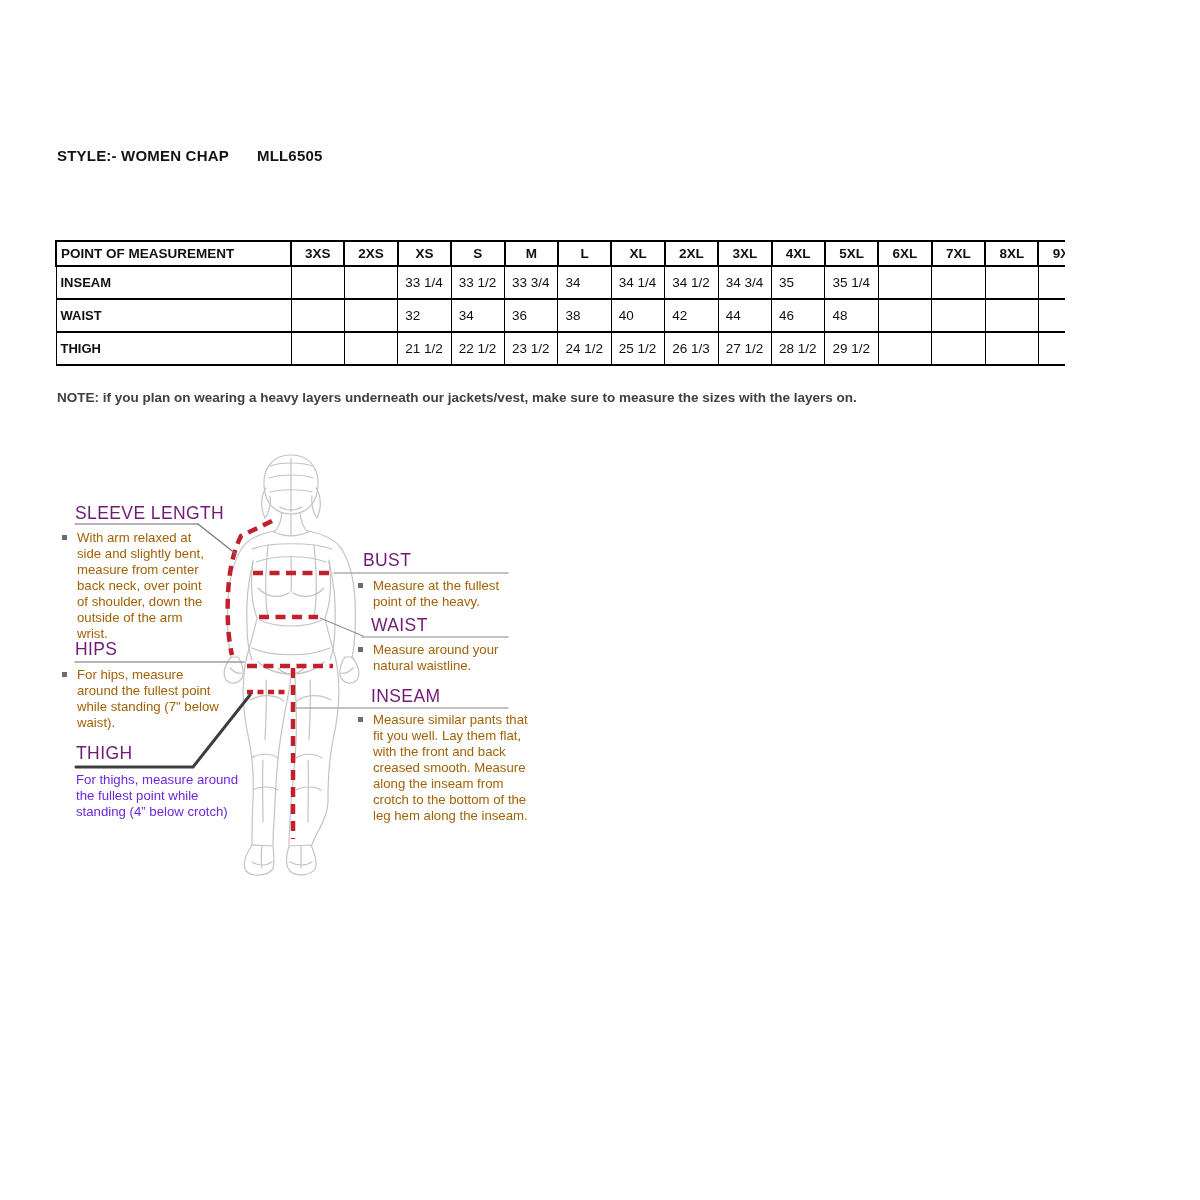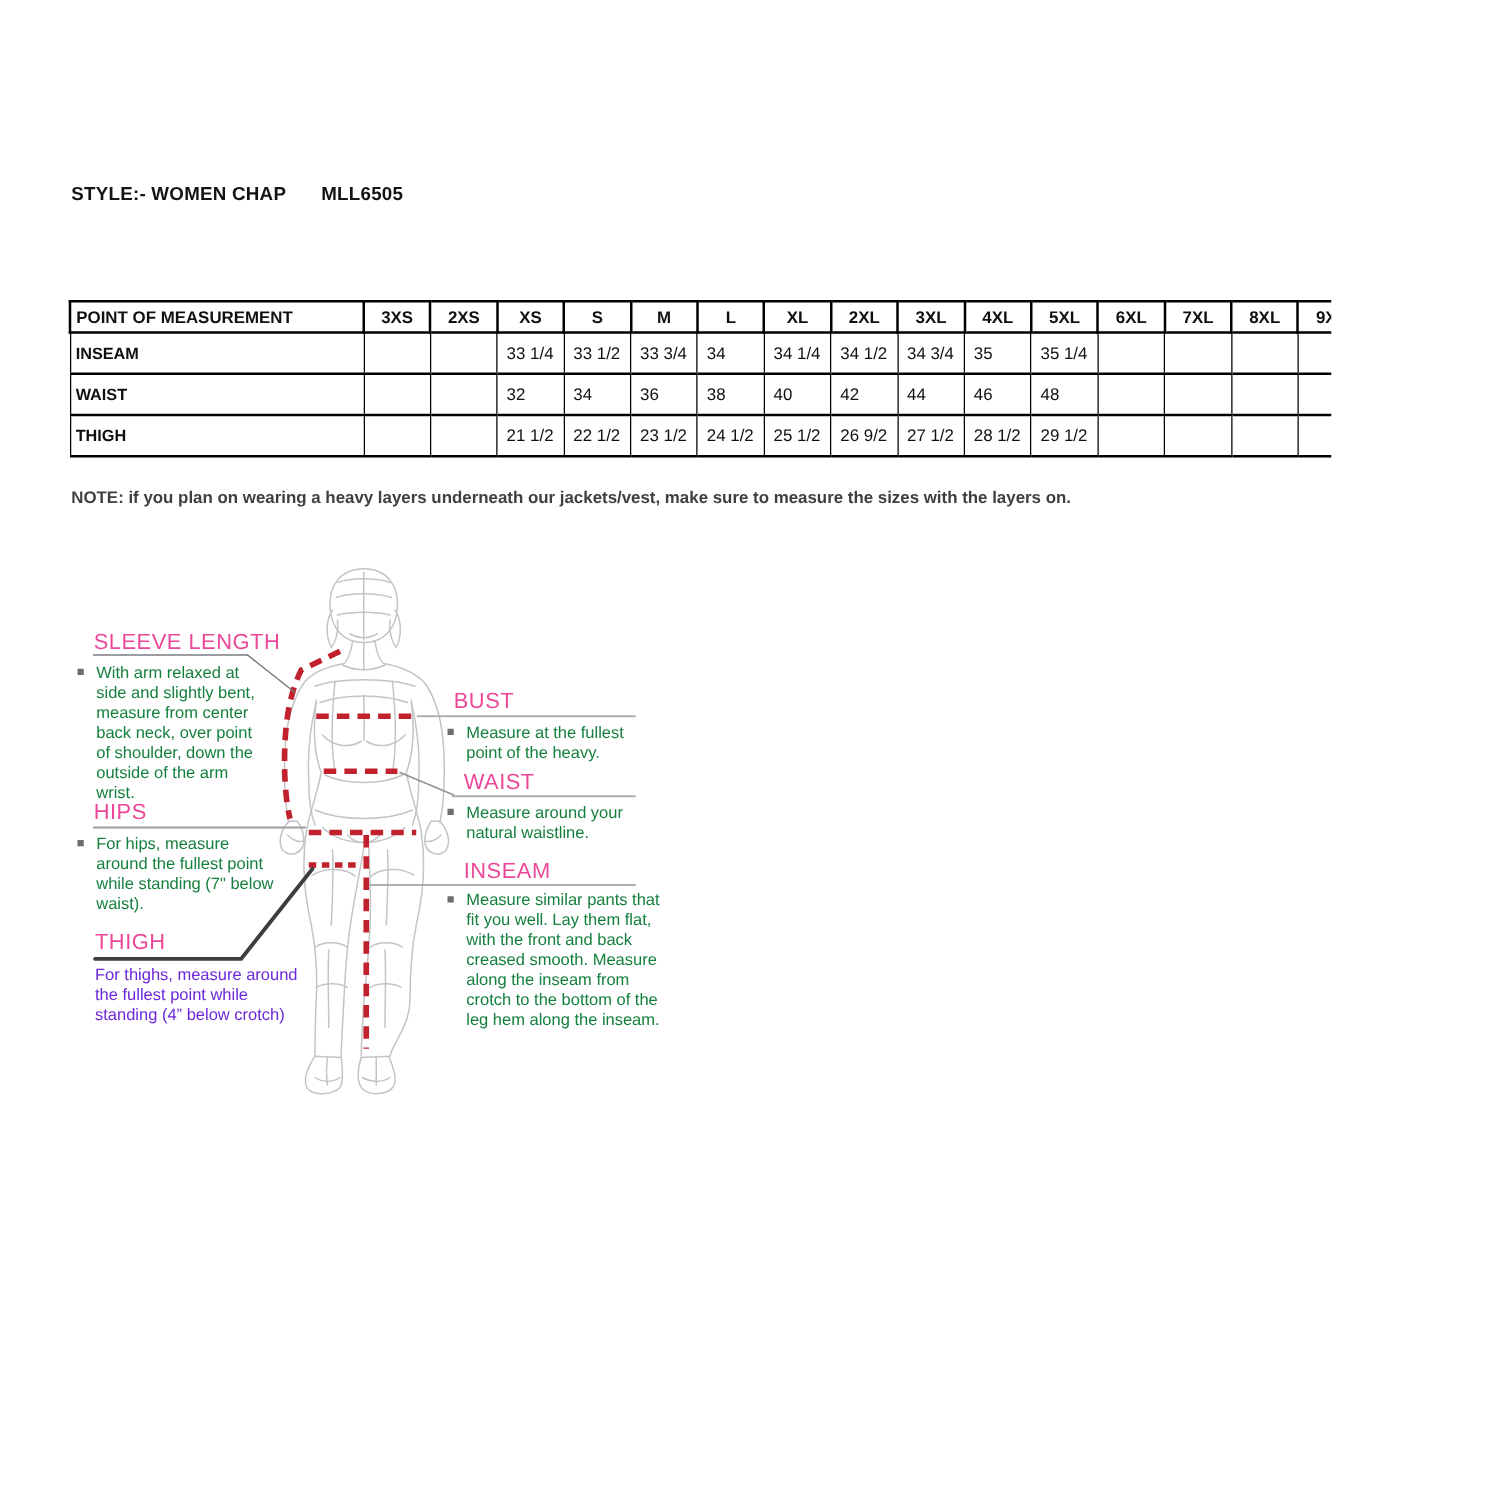--- a/index.html
+++ b/index.html
@@ -16,22 +16,22 @@
   table.size-table { position:absolute; left:55px; top:240px; width:1089px; border-collapse:collapse; table-layout:fixed; }
   .size-table th { border:2.4px solid #000; height:21px; font-size:13.5px; font-weight:bold; text-align:center; padding:1px 1px; color:#101010; }
   .size-table th.pom { text-align:left; padding-left:4px; }
   .size-table td { border:1.4px solid #000; border-top:2px solid #000; border-bottom:2px solid #000; height:31px; font-size:13.5px; font-weight:normal; padding:0 0 0 7px; text-align:left; color:#101010; }
   .size-table td.rowlabel { font-weight:bold; padding-left:4px; font-size:13px; }
 
   
   .note { position:absolute; left:57px; top:390px; font-size:13.5px; font-weight:bold; color:#404040; }
 
   
-  .m-title { position:absolute; font-size:17.5px; color:#ec4899; letter-spacing:.4px; white-space:nowrap; }
-  .m-desc  { position:absolute; font-size:13.2px; line-height:16px; color:#15803d; }
+  .m-title { position:absolute; font-size:17.5px; color:#701a75; letter-spacing:.4px; white-space:nowrap; }
+  .m-desc  { position:absolute; font-size:13.2px; line-height:16px; color:#a16207; }
   .bulleted::before { content:""; position:absolute; left:-15px; top:5px; width:5px; height:5px; background:#6b6c6e; }
   .diagram-svg { position:absolute; left:0; top:0; pointer-events:none; }
 </style>
 </head>
 <body>
 
 <div class="page">
 
   <div class="doc-title">
     <span>STYLE:- WOMEN CHAP</span><span class="code">MLL6505</span>
@@ -104,21 +104,21 @@
         </tr>
         <tr>
           <td class="rowlabel">THIGH</td>
           <td></td>
           <td></td>
           <td>21 1/2</td>
           <td>22 1/2</td>
           <td>23 1/2</td>
           <td>24 1/2</td>
           <td>25 1/2</td>
-          <td>26 9/2</td>
+          <td>26 1/3</td>
           <td>27 1/2</td>
           <td>28 1/2</td>
           <td>29 1/2</td>
           <td></td>
           <td></td>
           <td></td>
           <td></td>
           <td></td>
         </tr>
       </tbody>

